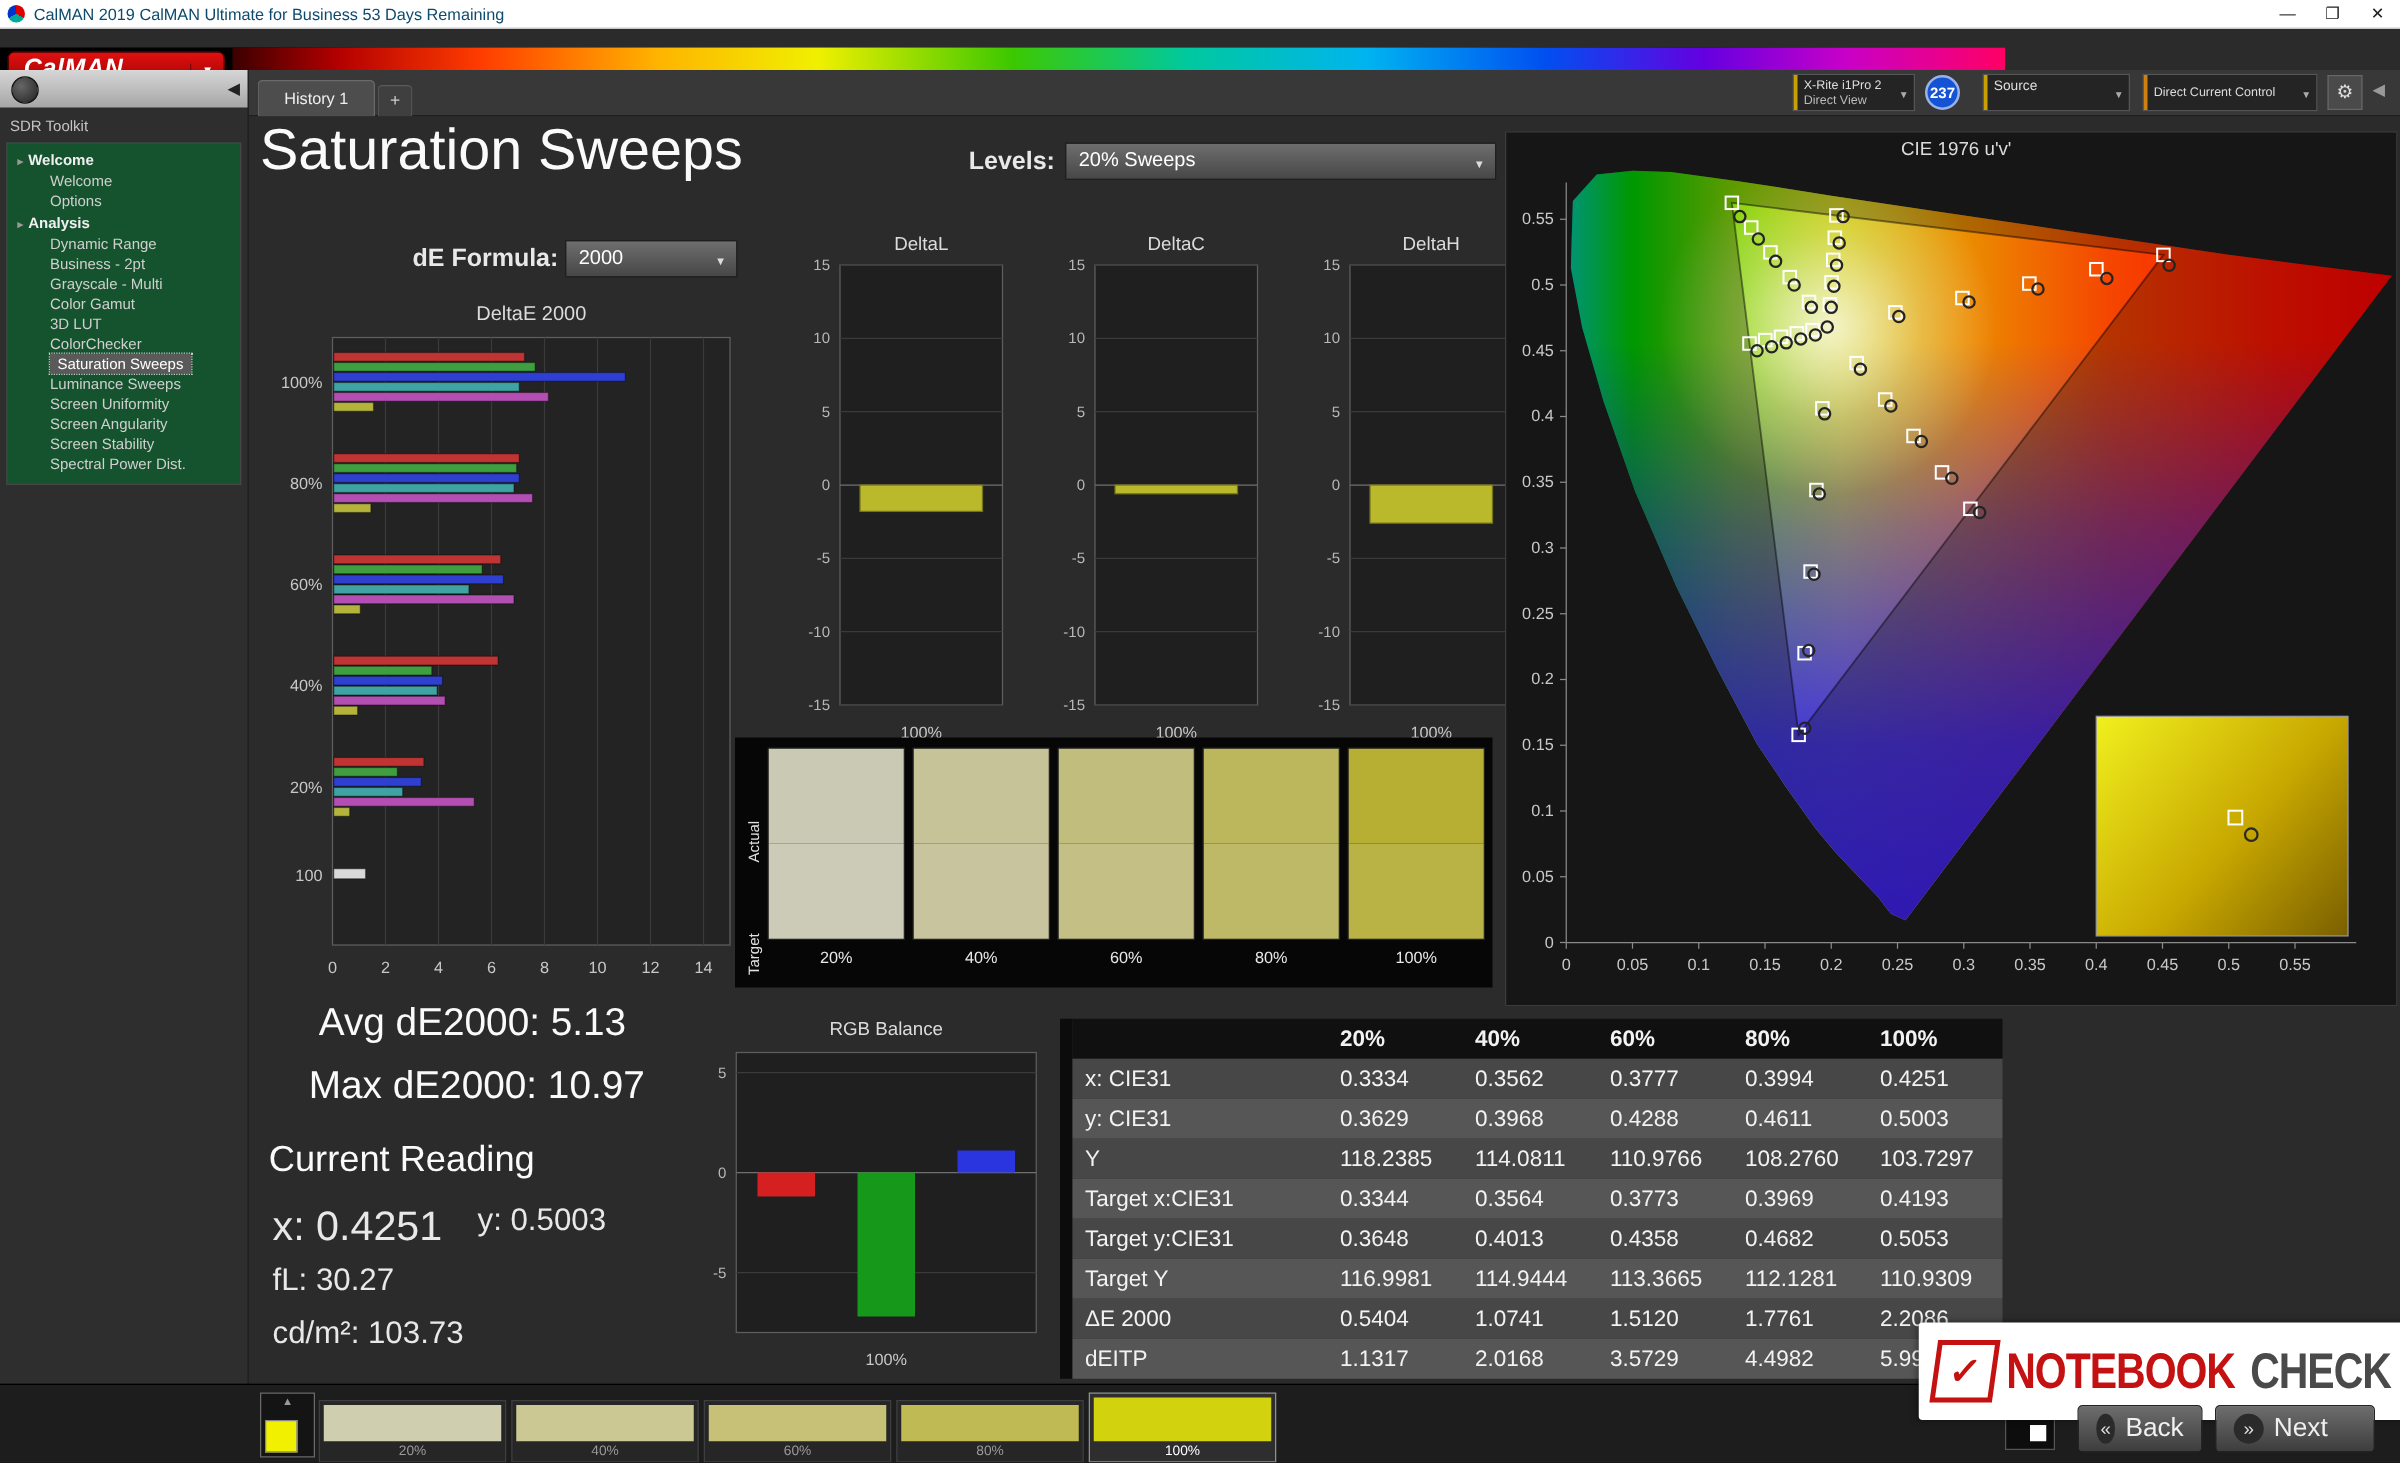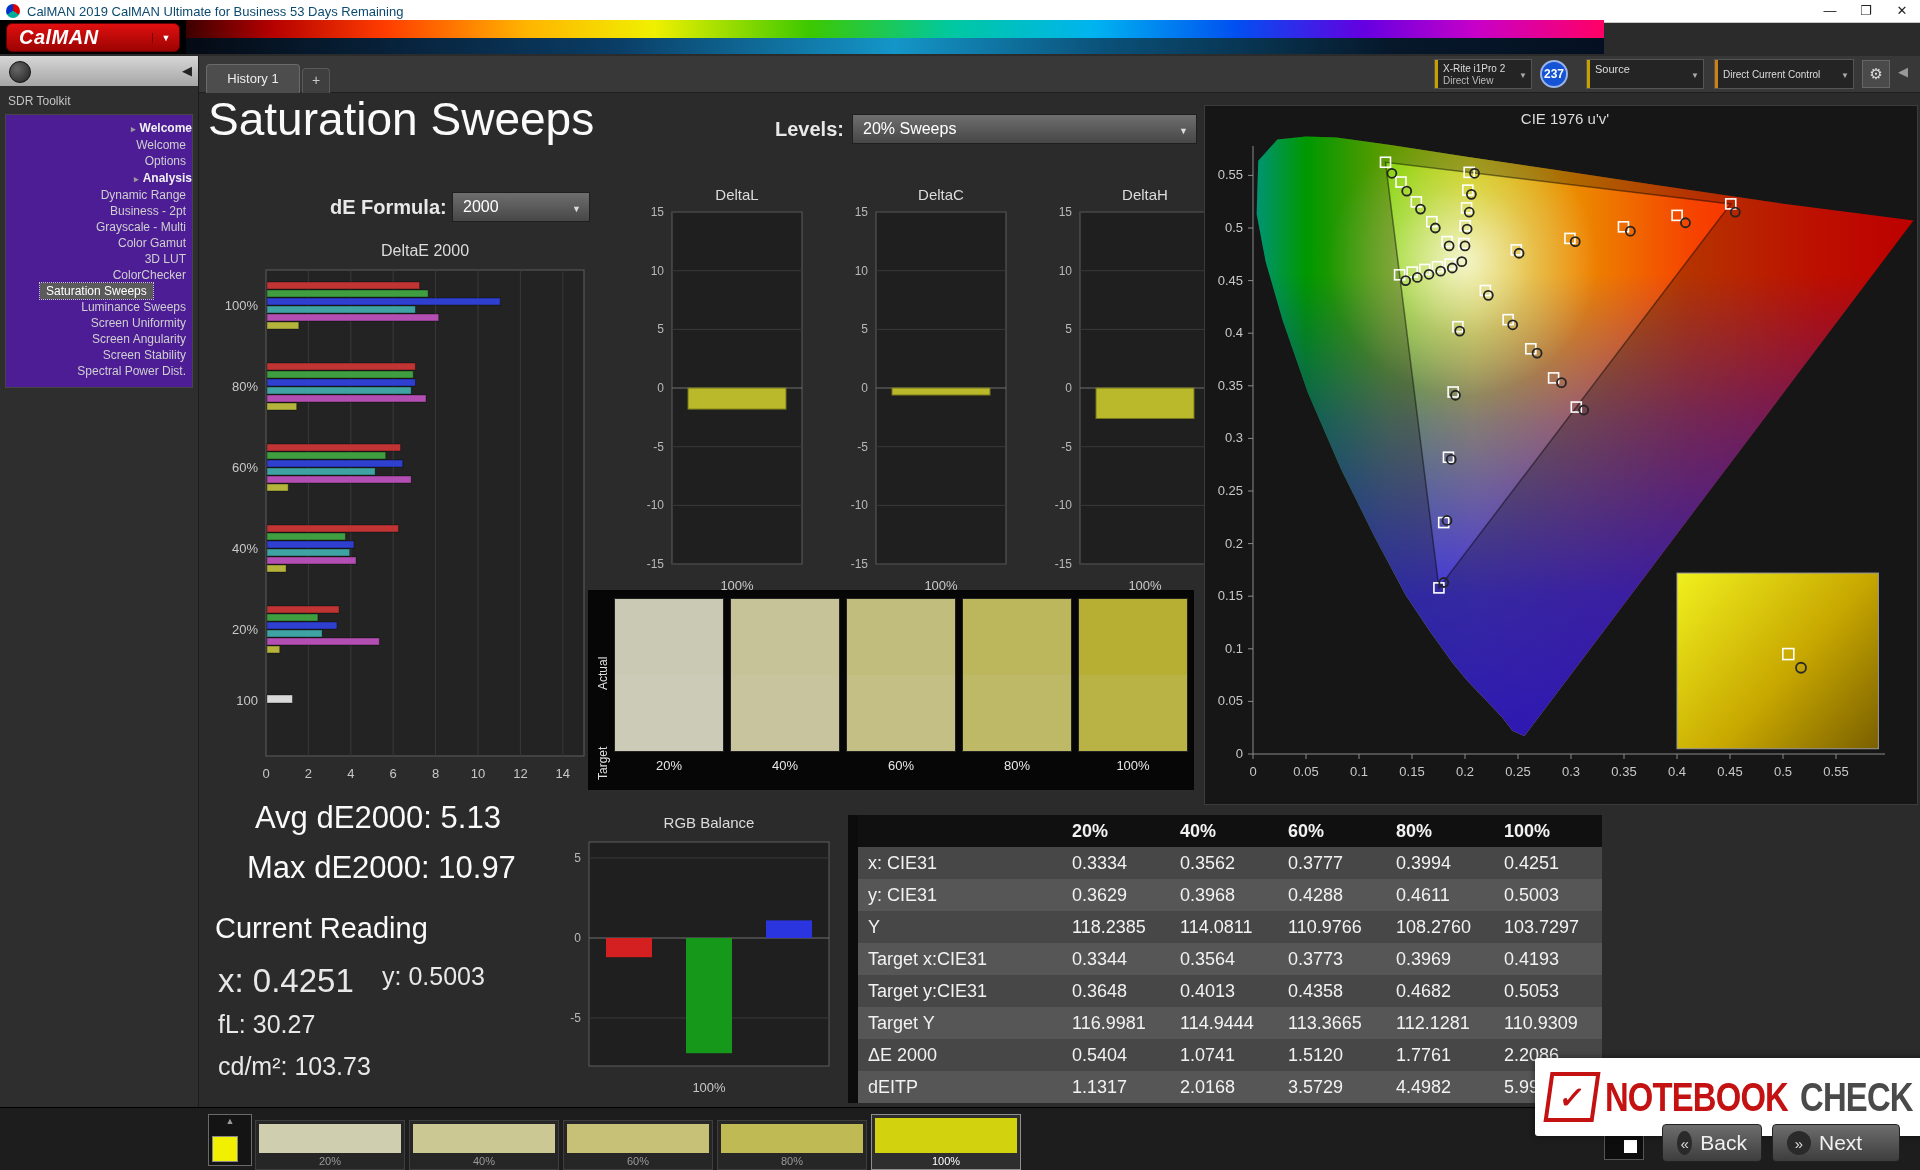--- a/index.html
+++ b/index.html
@@ -9,21 +9,21 @@
   
   #titlebar{position:absolute;left:0;top:0;width:1920px;height:22px;background:#ffffff;
             border-bottom:1px solid #c8c8c8;display:flex;align-items:center;}
   #app-icon{width:14px;height:14px;border-radius:50%;margin:0 7px 0 6px;
             background:conic-gradient(#d00 0 120deg,#0a9 120deg 240deg,#03c 240deg);}
   #titlebar-text{font-size:13px;color:#0c4a6e;}
   #win-controls{margin-left:auto;display:flex;}
   .winbtn{width:36px;text-align:center;font-size:13px;color:#222;line-height:22px;}
 
   
-  #brandbar{position:absolute;left:0;top:20px;width:1604px;height:34px;background:#000;}
+  #brandbar{position:absolute;left:0;top:38px;width:1604px;height:34px;background:#000;}
   #calman-logo{position:absolute;left:6px;top:3px;width:172px;height:27px;border-radius:6px;
                background:linear-gradient(#e01010,#9c0202);display:flex;align-items:center;
                border:1px solid #600;}
   #calman-logo .brand-text{font-style:italic;font-weight:bold;font-size:20px;color:#fff;
                padding-left:12px;letter-spacing:0.5px;flex:1;}
   #calman-logo .brand-arrow{width:26px;text-align:center;color:#fff;font-size:9px;
                border-left:1px solid #7a0000;}
   #spectrum-top{position:absolute;left:186px;top:0;right:0;height:18px;
      background:linear-gradient(90deg,#3c0000,#b40000 6%,#ff3c00 14%,#ffb400 24%,#f0f000 33%,
      #3cc800 44%,#00c8a0 54%,#00b4f0 64%,#0050f0 74%,#6400e1 83%,#c800c8 91%,#ff0064 100%);}
@@ -59,22 +59,22 @@
 
   
   #sidebar{position:absolute;left:0;top:56px;width:198px;bottom:62px;background:#2e2e2e;
            border-right:1px solid #1c1c1c;}
   #sidebar-header{position:absolute;left:0;top:0;width:198px;height:30px;
       background:linear-gradient(#d6d6d6,#a6a6a6);}
   #session-button{position:absolute;left:9px;top:5px;width:20px;height:20px;border-radius:50%;
       background:radial-gradient(circle at 35% 35%,#666,#222);border:1px solid #111;}
   #sidebar-collapse{position:absolute;right:6px;top:7px;color:#222;font-size:13px;}
   #toolkit-label{position:absolute;left:8px;top:38px;font-size:12px;color:#c4c4c4;}
-  #tree{position:absolute;left:5px;top:58px;width:186px;background:#4c1d95;
-        border:1px solid #464646;padding:4px 0 8px 0;text-align:right;}
+  #tree{position:absolute;left:5px;top:58px;width:186px;background:#14532d;
+        border:1px solid #464646;padding:4px 0 8px 0;}
   .tree-section{font-size:12px;font-weight:bold;color:#f0f0f0;padding:2px 0 2px 8px;}
   .tree-section .tw{color:#9a9a9a;font-size:9px;margin-right:4px;}
   .tree-item{font-size:12px;color:#cfcfcf;padding:1px 6px 1px 34px;line-height:14px;}
   .tree-item.selected{background:#5a5a5a;color:#fff;outline:1px dotted #c8c8c8;
         width:max-content;padding:1px 6px 1px 6px;margin-left:34px;}
 
   
   #page-title{position:absolute;left:208px;top:92px;font-size:46px;color:#fafafa;}
   #levels-label{position:absolute;left:775px;top:118px;font-size:20px;font-weight:600;}
   .dropdown{position:absolute;height:30px;background:linear-gradient(#6e6e6e,#474747);

